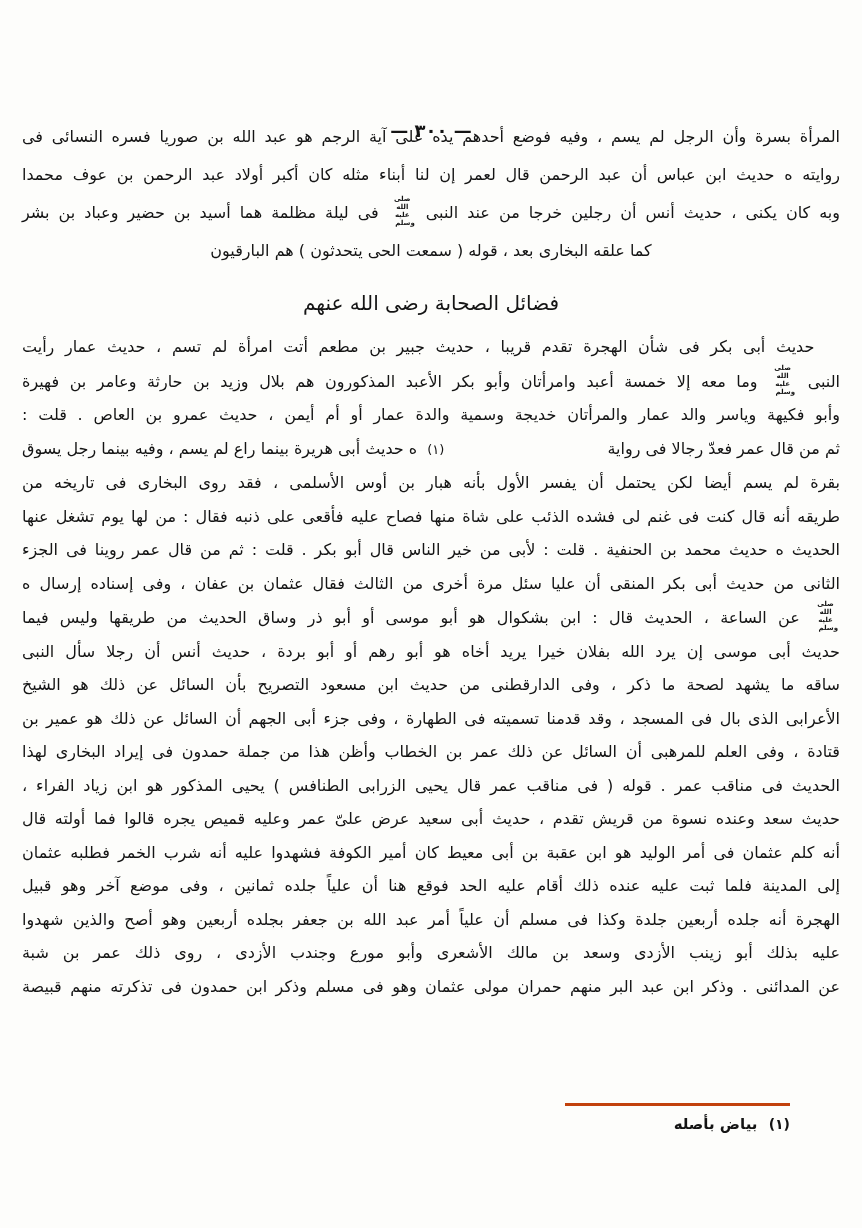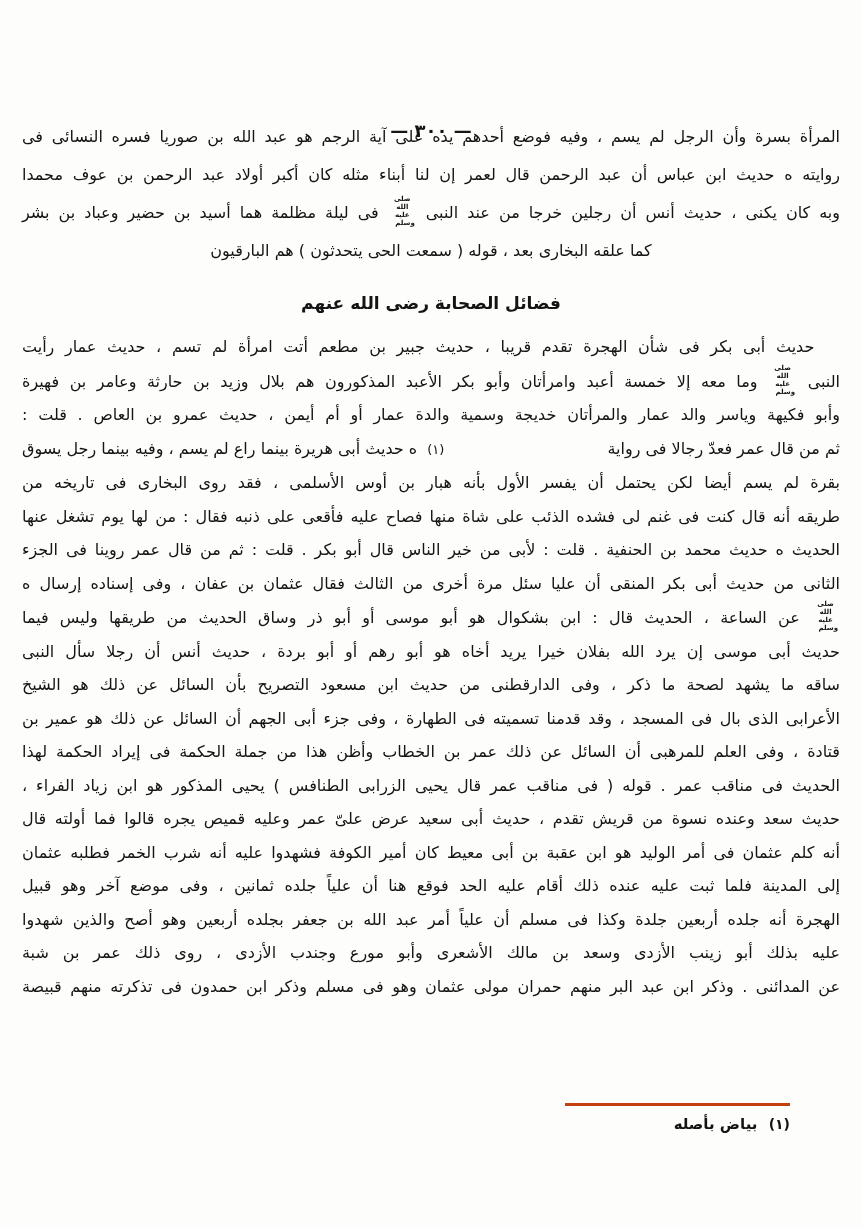--- a/index.html
+++ b/index.html
@@ -26,21 +26,21 @@
     font-size:16px;
   }
   .intro .line{line-height:38px;}
   .body-par .line{line-height:33.5px;}
   .closing-line{
     text-align:center;text-align-last:center;
     font-size:16px;line-height:38px;
   }
   .section-heading{
     text-align:center;
-    font-size:17px;font-weight:bold;
+    font-size:20px;font-weight:normal;
     margin:18px 0 12px 0;
     line-height:30px;
   }
   [data-lines="body_paragraph.lines_before_gap"] .line:first-child{
     text-indent:1.6em;
   }
   .gap-line{
     display:flex;align-items:baseline;
     font-size:16px;line-height:33.5px;
   }
@@ -108,21 +108,21 @@
 
       <div data-lines="body_paragraph.lines_after_gap">
           <div class="line">بقرة لم يسم أيضا لكن يحتمل أن يفسر الأول بأنه هبار بن أوس الأسلمى ، فقد روى البخارى فى تاريخه من</div>
           <div class="line">طريقه أنه قال كنت فى غنم لى فشده الذئب على شاة منها فصاح عليه فأقعى على ذنبه فقال : من لها يوم تشغل عنها</div>
           <div class="line">الحديث ه حديث محمد بن الحنفية . قلت : لأبى من خير الناس قال أبو بكر . قلت : ثم من قال عمر روينا فى الجزء</div>
           <div class="line">الثانى من حديث أبى بكر المنقى أن عليا سئل مرة أخرى من الثالث فقال عثمان بن عفان ، وفى إسناده إرسال ه</div>
           <div class="line"><span class="saw">صلى الله عليه وسلم</span> عن الساعة ، الحديث قال : ابن بشكوال هو أبو موسى أو أبو ذر وساق الحديث من طريقها وليس فيما</div>
           <div class="line">حديث أبى موسى إن يرد الله بفلان خيرا يريد أخاه هو أبو رهم أو أبو بردة ، حديث أنس أن رجلا سأل النبى</div>
           <div class="line">ساقه ما يشهد لصحة ما ذكر ، وفى الدارقطنى من حديث ابن مسعود التصريح بأن السائل عن ذلك هو الشيخ</div>
           <div class="line">الأعرابى الذى بال فى المسجد ، وقد قدمنا تسميته فى الطهارة ، وفى جزء أبى الجهم أن السائل عن ذلك هو عمير بن</div>
-          <div class="line">قتادة ، وفى العلم للمرهبى أن السائل عن ذلك عمر بن الخطاب وأظن هذا من جملة الحكمة فى إيراد الحكمة لهذا</div>
+          <div class="line">قتادة ، وفى العلم للمرهبى أن السائل عن ذلك عمر بن الخطاب وأظن هذا من جملة حمدون فى إيراد البخارى لهذا</div>
           <div class="line">الحديث فى مناقب عمر . قوله ( فى مناقب عمر قال يحيى الزرابى الطنافس ) يحيى المذكور هو ابن زياد الفراء ،</div>
           <div class="line">حديث سعد وعنده نسوة من قريش تقدم ، حديث أبى سعيد عرض علىّ عمر وعليه قميص يجره قالوا فما أولته قال</div>
           <div class="line">أنه كلم عثمان فى أمر الوليد هو ابن عقبة بن أبى معيط كان أمير الكوفة فشهدوا عليه أنه شرب الخمر فطلبه عثمان</div>
           <div class="line">إلى المدينة فلما ثبت عليه عنده ذلك أقام عليه الحد فوقع هنا أن علياً جلده ثمانين ، وفى موضع آخر وهو قبيل</div>
           <div class="line">الهجرة أنه جلده أربعين جلدة وكذا فى مسلم أن علياً أمر عبد الله بن جعفر بجلده أربعين وهو أصح والذين شهدوا</div>
           <div class="line">عليه بذلك أبو زينب الأزدى وسعد بن مالك الأشعرى وأبو مورع وجندب الأزدى ، روى ذلك عمر بن شبة</div>
           <div class="line">عن المدائنى . وذكر ابن عبد البر منهم حمران مولى عثمان وهو فى مسلم وذكر ابن حمدون فى تذكرته منهم قبيصة</div>
         </div>
     </div>
 

